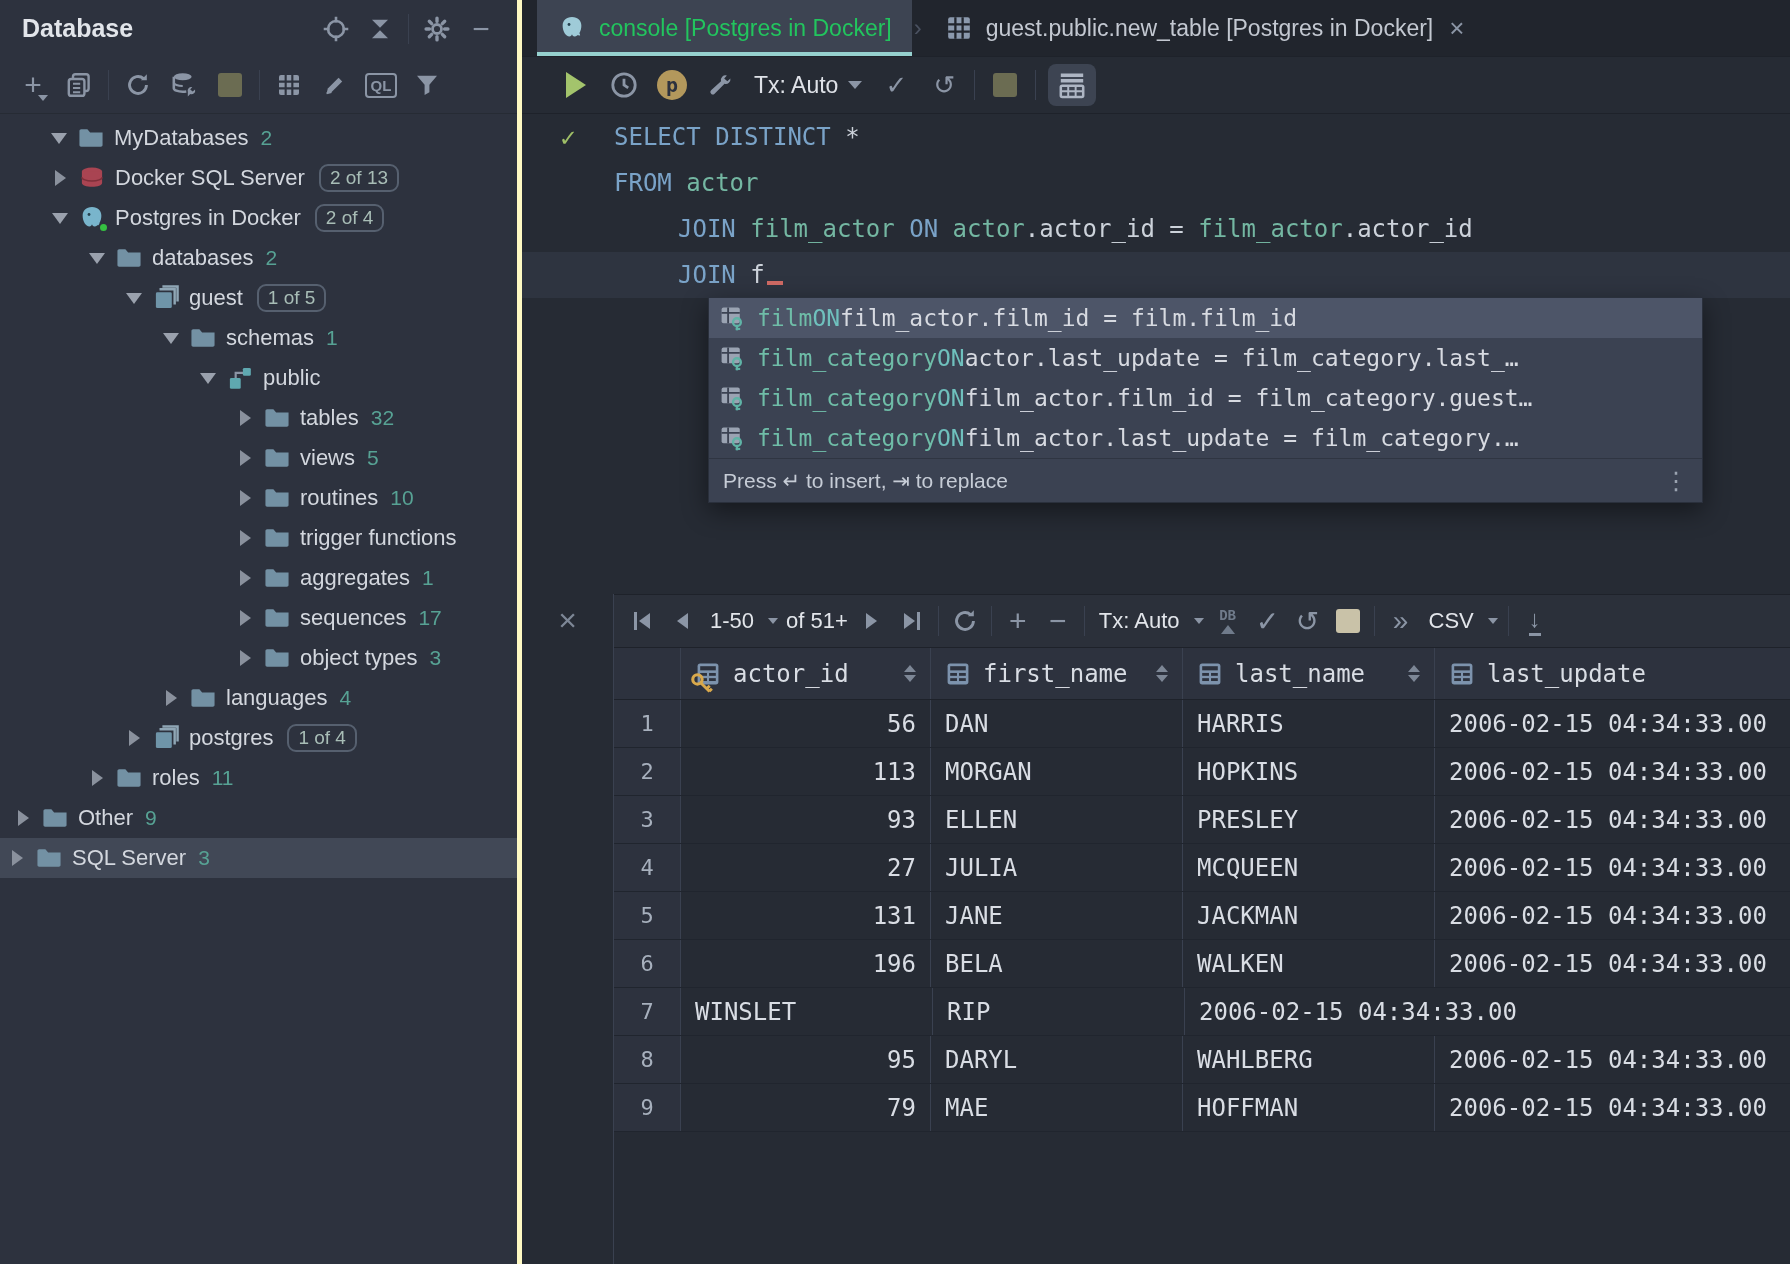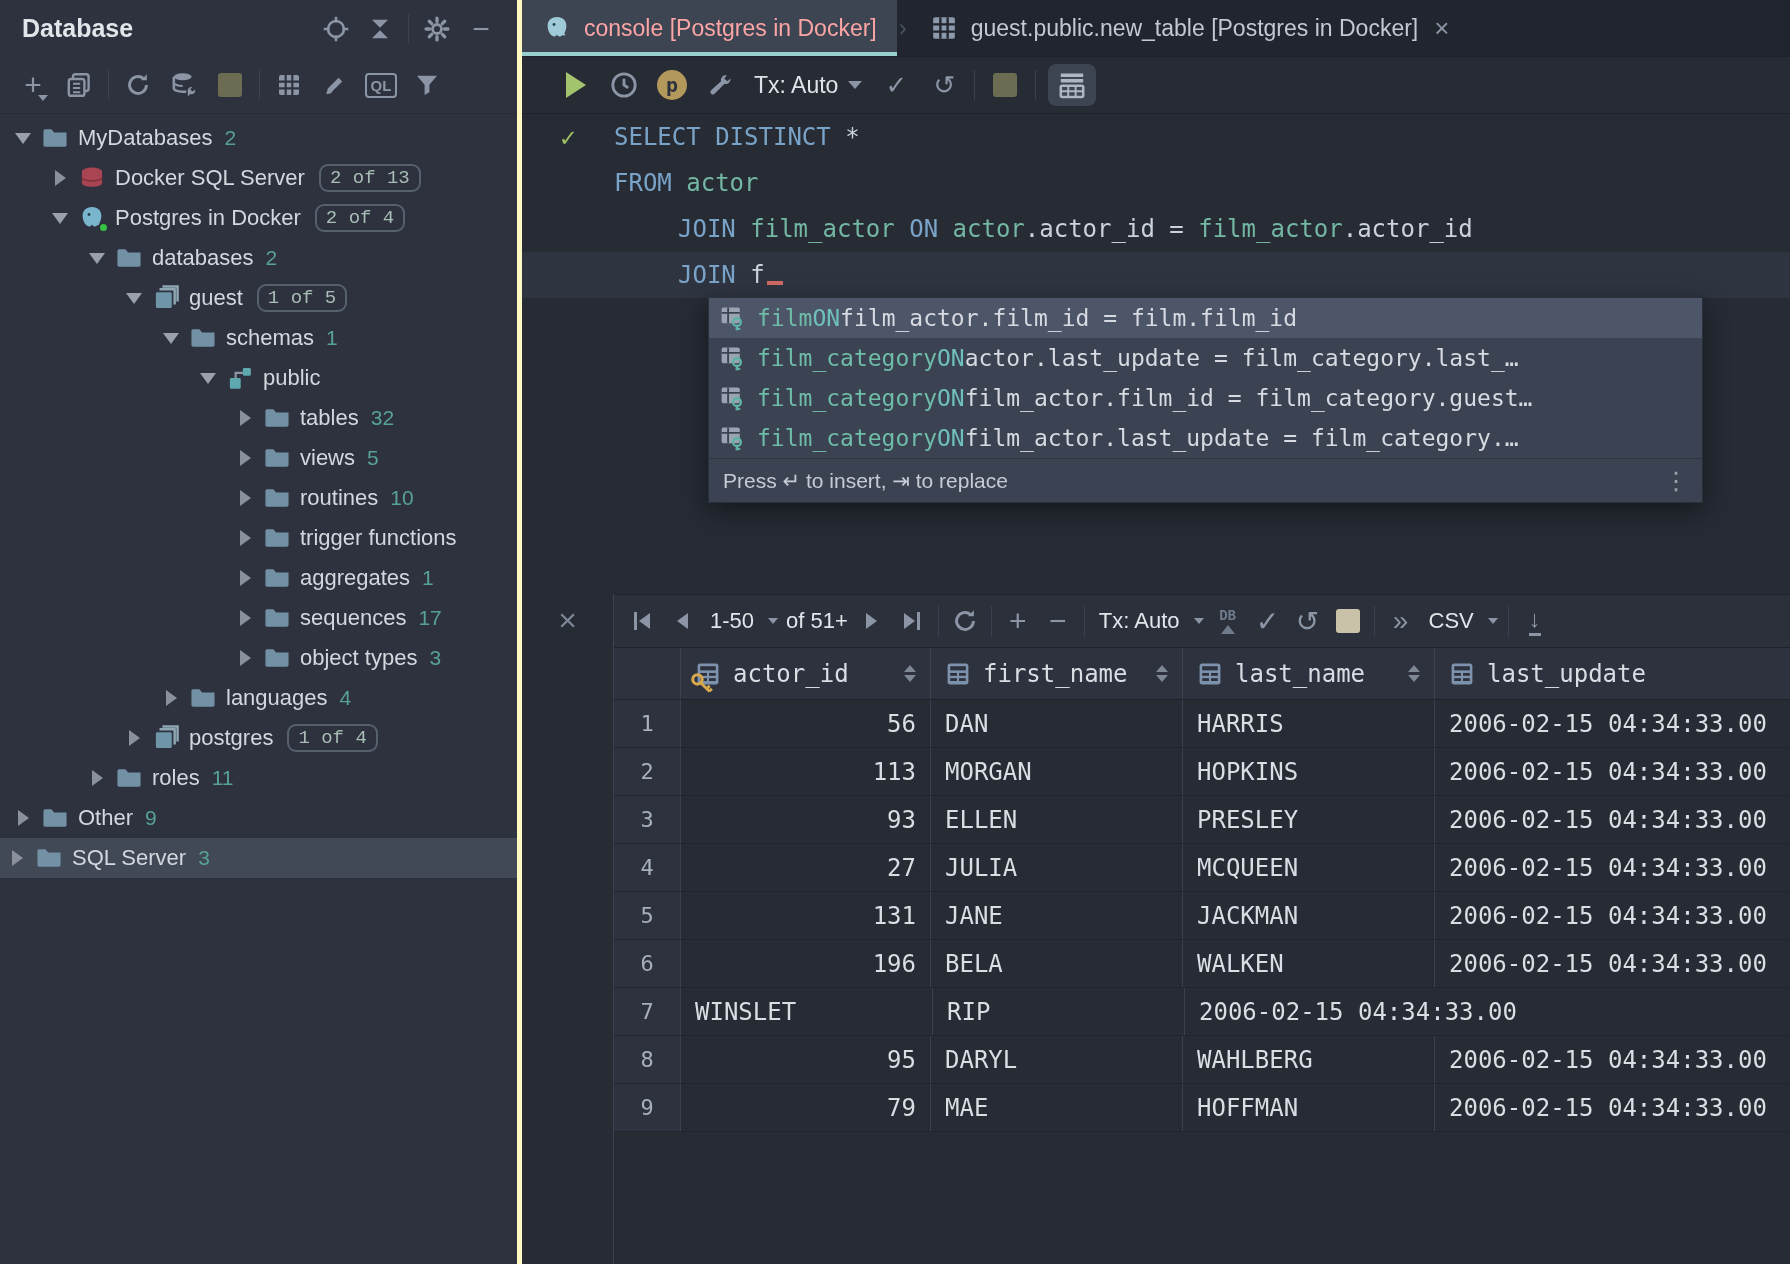--- a/index.html
+++ b/index.html
@@ -22,26 +22,26 @@
   .tree-row{height:40px;display:flex;align-items:center;font-size:22px;color:#d3d7de;white-space:nowrap;}
   .tree-row.selected{background:#414856;}
   .chev{width:26px;flex:none;display:flex;align-items:center;justify-content:center;}
   .chev.down::before{content:"";width:0;height:0;border-left:8px solid transparent;border-right:8px solid transparent;border-top:11px solid #9aa1ad;}
   .chev.right::before{content:"";width:0;height:0;border-top:8px solid transparent;border-bottom:8px solid transparent;border-left:11px solid #8a919d;}
   .ticon{width:30px;height:26px;flex:none;margin:0 8px 0 4px;position:relative;display:flex;align-items:center;justify-content:center;}
   .ticon svg{width:26px;height:26px;display:block;}
   .pg-dot{position:absolute;right:-2px;bottom:-2px;width:11px;height:11px;border-radius:50%;background:#35c141;border:2px solid #2d323e;}
   .tlabel{margin-right:12px;}
   .tcount{color:#57a294;font-size:21px;}
-  .tbadge{border:2px solid #56606f;border-radius:9px;color:#a8bdb6;font-size:19px;padding:1px 9px;margin-left:2px;font-family:Liberation Mono, monospace;}
+  .tbadge{border:2px solid #56606f;border-radius:9px;color:#a8bdb6;font-size:19px;padding:1px 9px;margin-left:2px;}
   
   .main{flex:1;display:flex;flex-direction:column;min-width:0;}
   .tabbar{height:57px;flex:none;background:#21252d;display:flex;align-items:stretch;border-bottom:1px solid #1e222a;}
   .tab{display:flex;align-items:center;padding:0 20px;font-size:23px;color:#c3c8d1;position:relative;white-space:nowrap;}
-  .tab.active{background:#3d4452;color:#fca5a5;}
+  .tab.active{background:#3d4452;color:#22c55e;margin-left:15px;}
   .tab.active::after{content:"";position:absolute;left:0;right:0;bottom:0;height:4px;background:#96d1cf;}
   .tab .ticon{margin:0 12px 0 0;}
   .tab-close{margin-left:16px;color:#8b95a5;font-size:26px;}
   .tab-chev{display:flex;align-items:center;color:#4a5160;font-size:24px;padding:0 2px;}
   .ed-toolbar{height:57px;flex:none;background:#262b34;display:flex;align-items:center;padding-left:30px;border-bottom:1px solid #1e222a;}
   .etbtn{width:48px;height:42px;display:flex;align-items:center;justify-content:center;color:#8b95a5;flex:none;}
   .play{width:0;height:0;border-top:13px solid transparent;border-bottom:13px solid transparent;border-left:20px solid #a3c46c;}
   .pcircle{width:30px;height:30px;border-radius:50%;background:#b3985c;color:#2d323e;display:flex;align-items:center;justify-content:center;font-size:20px;font-weight:700;font-family:"DejaVu Sans Mono",monospace;}
   .txgroup{display:flex;align-items:center;margin:0 10px;font-size:23px;color:#dfe2e8;}
   .ddcaret{width:0;height:0;border-left:7px solid transparent;border-right:7px solid transparent;border-top:8px solid #8b95a5;margin-left:10px;}
@@ -180,21 +180,21 @@
       <span class="ticonbtn">
           <span class="ql-box">QL</span>
         </span>
       <span class="ticonbtn">
         <svg viewBox="0 0 18 18" width="24" height="24">
             <path d="M1.5 2h15l-5.7 6.8v5.7l-3.6 2V8.8z" fill="#8b95a5"></path>
           </svg>
       </span>
     </div>
     <div class="tree">
-        <div class="tree-row" style="padding-left: 10px;">
+        <div class="tree-row" style="padding-left: 10px; margin-left: 36px;">
           <span class="chev down"></span>
           <span class="ticon">
             <svg viewBox="0 0 18 14">
               <path d="M1 2.2C1 1.5 1.5 1 2.2 1h4.3l1.9 2.2H17v8.6c0 .7-.5 1.2-1.2 1.2H2.2C1.5 13 1 12.5 1 11.8z" fill="#7391a4"></path>
             </svg>
           </span>
           <span class="tlabel">MyDatabases</span>
           <span class="tcount">2</span>
         </div>
         <div class="tree-row" style="padding-left: 47px;">

